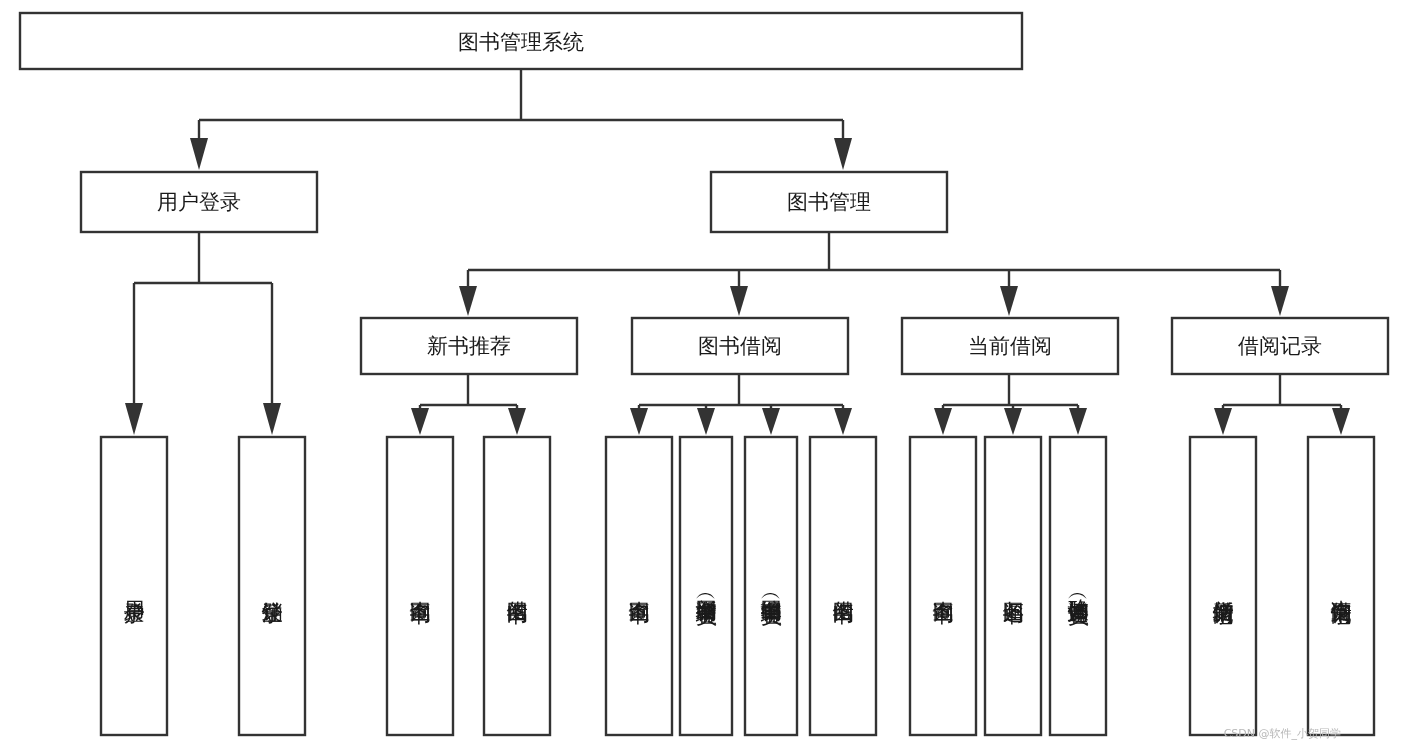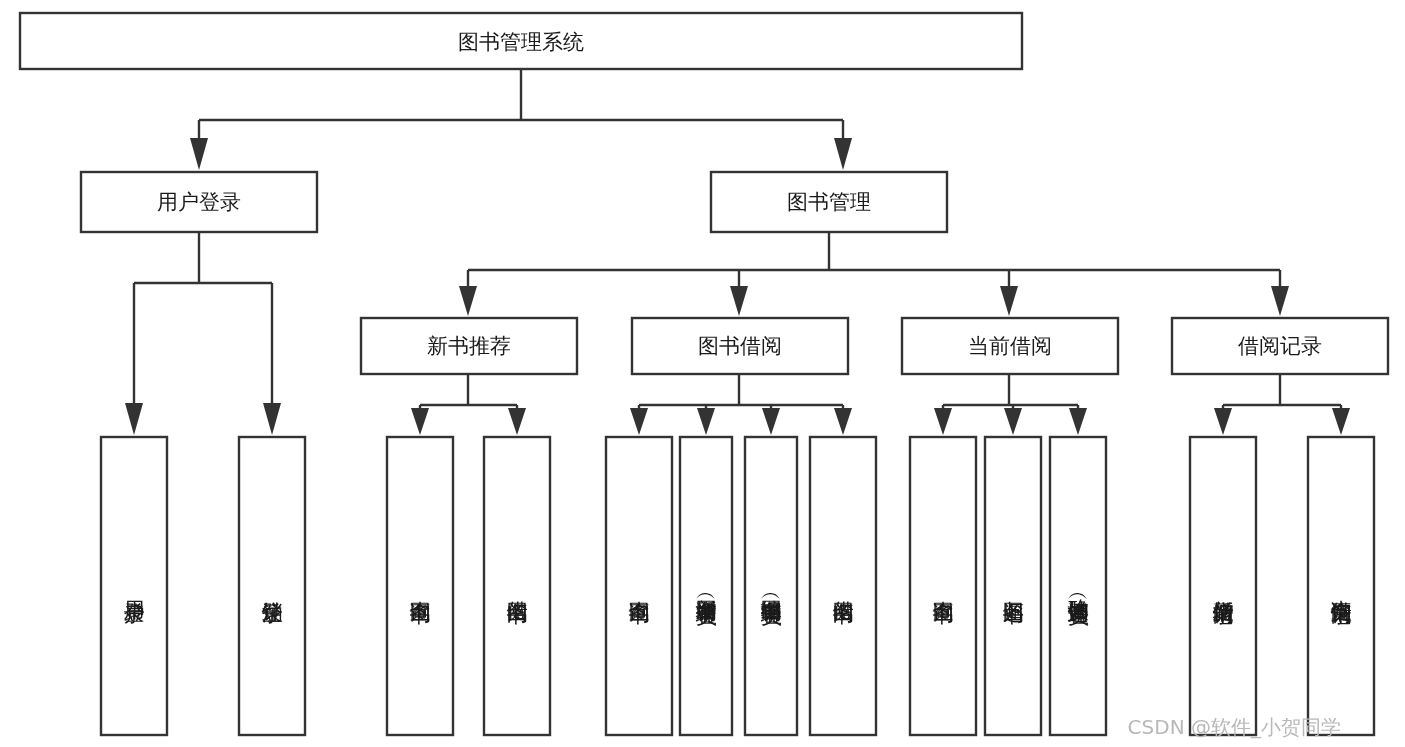--- a/index.html
+++ b/index.html
@@ -62,21 +62,21 @@
     align-items: center;
     justify-content: center;
     white-space: pre;
     pointer-events: none;
   }
   .watermark {
     position: absolute;
     right: 10px;
     bottom: 6px;
     font-family: "DejaVu Sans", "Liberation Sans", sans-serif;
-    font-size: 20px;
+    font-size: 11px;
     color: #b8b8b8;
     white-space: nowrap;
     user-select: none;
     margin-top: 16px;
   }
 </style>
 </head>
 <body>
 
 <div id="diagram-root">

